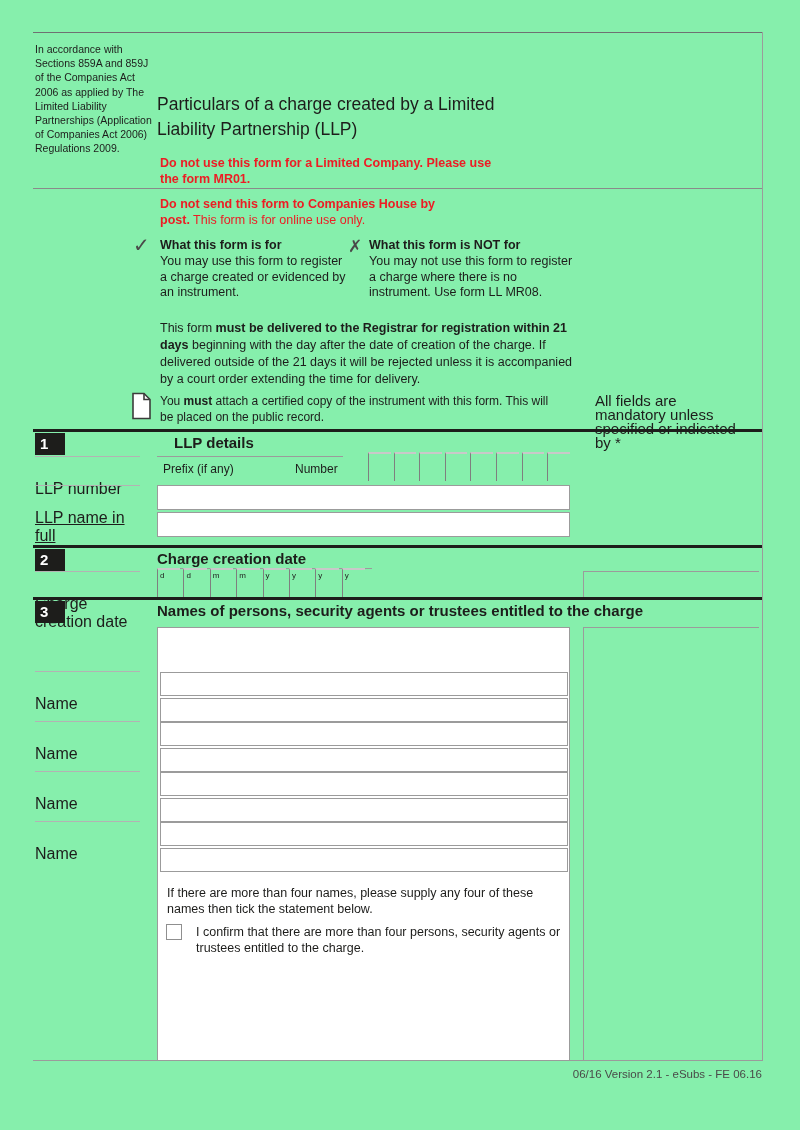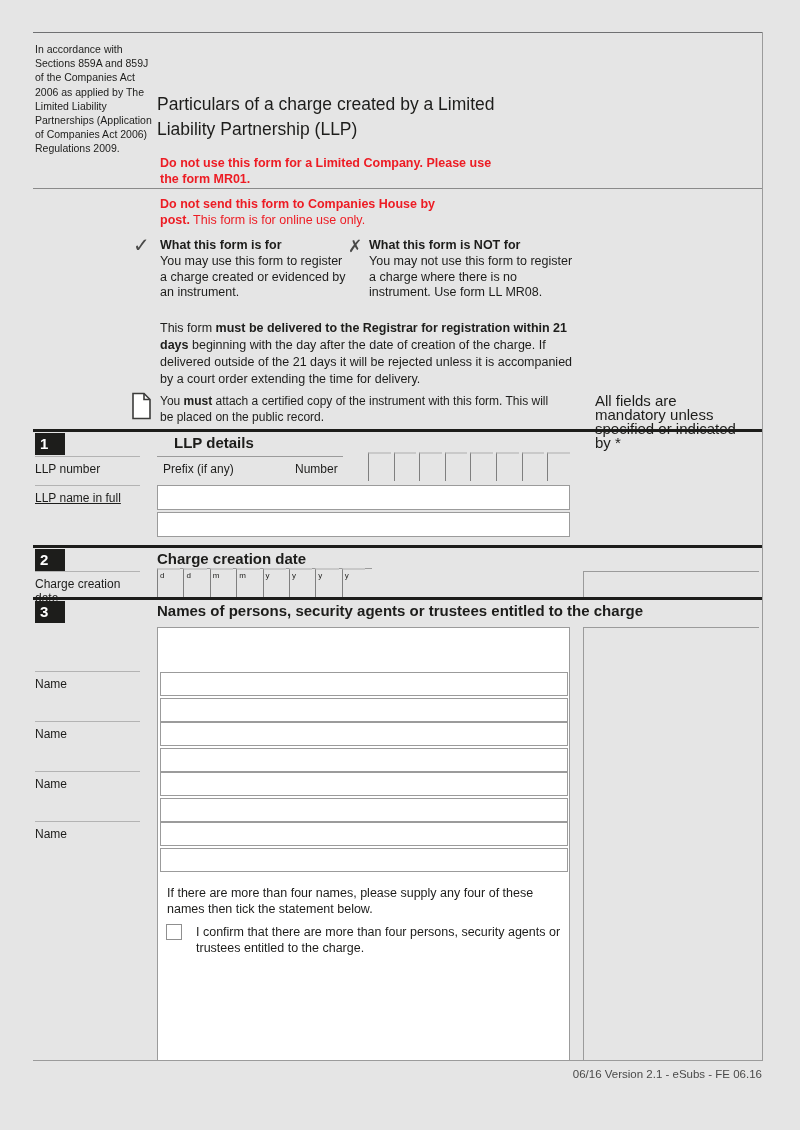--- a/index.html
+++ b/index.html
@@ -1,18 +1,18 @@
 <!DOCTYPE html>
 <html><head>
 <meta charset="utf-8">
 <style>
   * { margin:0; padding:0; box-sizing:border-box; }
   html,body { background:#ffffff; }
   .page {
-    position:relative; width:800px; height:1130px; background:#e5e5e5;
+    position:relative; width:800px; height:1130px; background:#86efac;
     font-family:"Liberation Sans","DejaVu Sans",sans-serif; color:#1d1d1b;
     overflow:hidden;
   }
   .abs { position:absolute; }
   .hline { position:absolute; height:1px; background:#6f7072; }
   .grayline { position:absolute; height:1px; background:#9b9b9b; }
   .thick { position:absolute; height:3px; background:#1d1d1b; }
   .vline { position:absolute; width:1px; background:#9b9b9b; }
 
   .accordance { font-size:10.5px; line-height:14.2px; width:122px; }
@@ -33,21 +33,21 @@
   .para { font-size:12.5px; line-height:17px; }
   .note-side { font-size:15px; line-height:14px; }
 
   .badge {
     position:absolute; width:30px; height:22px; background:#1d1d1b; color:#fff;
     font-weight:700; font-size:15px; line-height:22px; padding-left:5px;
   }
   .sechead { position:absolute; font-weight:700; font-size:15px; white-space:nowrap; }
   .fieldlabel {
     position:absolute; width:105px; border-top:1.5px solid #b3b3b3;
-    font-size:12px; padding-top:5px;
+    font-size:16px; padding-top:23px;
   }
   .sublabel { position:absolute; font-size:12px; }
 
   .cells { position:absolute; display:flex; gap:3px; }
   .cell {
     width:22.6px; height:29px;
     border-top:2px solid #c9c9c9; border-left:1px solid #7f7f7f;
     font-size:8px; padding:1px 0 0 2px; color:#1d1d1b;
   }
   .dcell { width:23.4px; }

